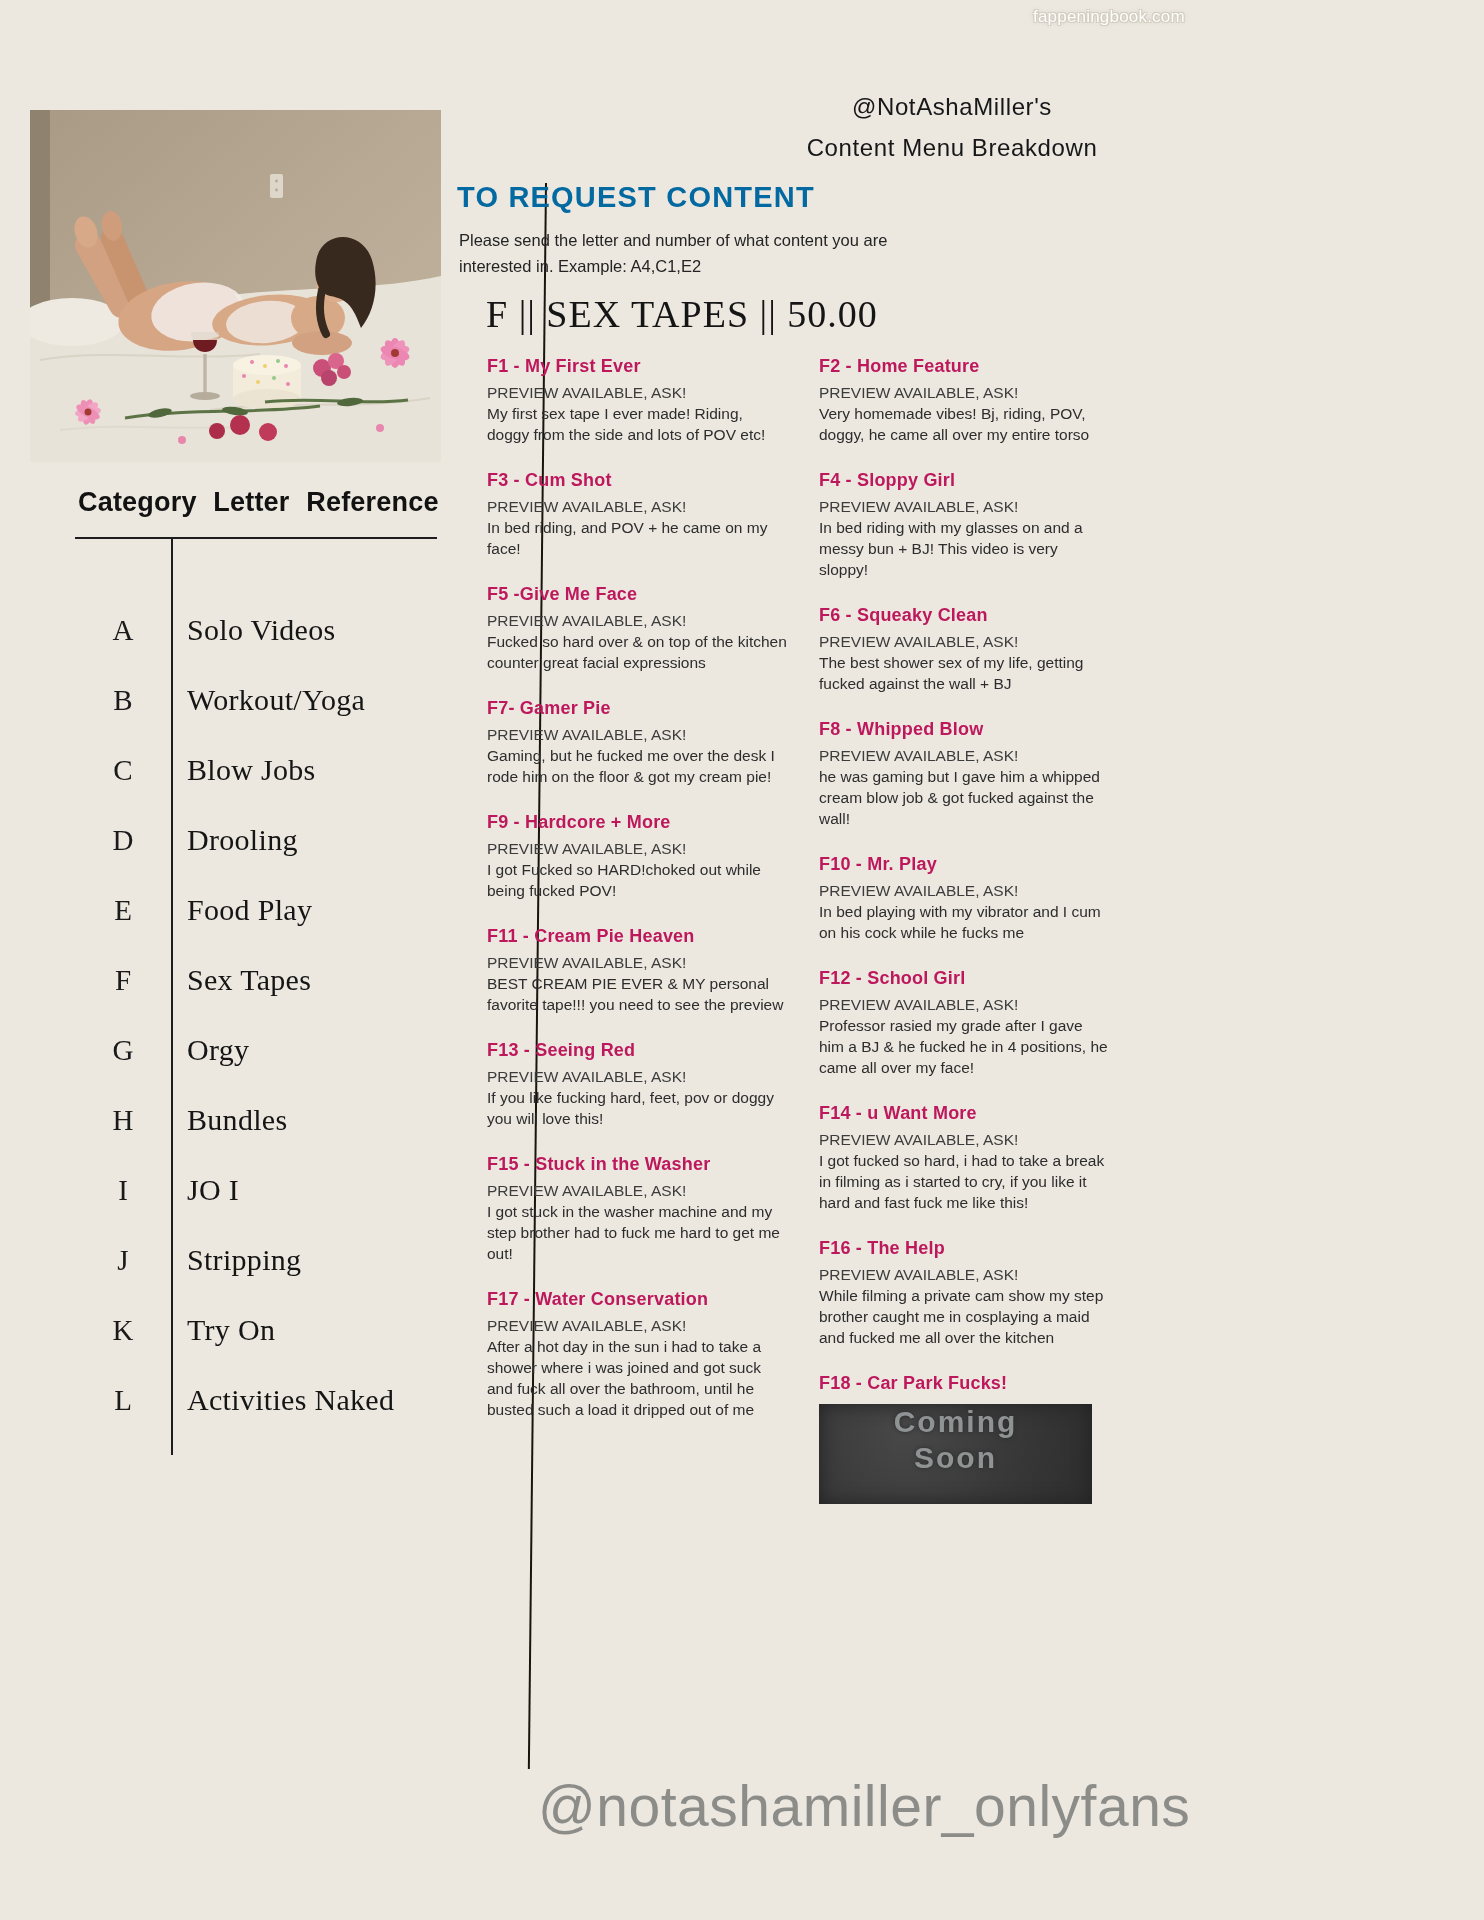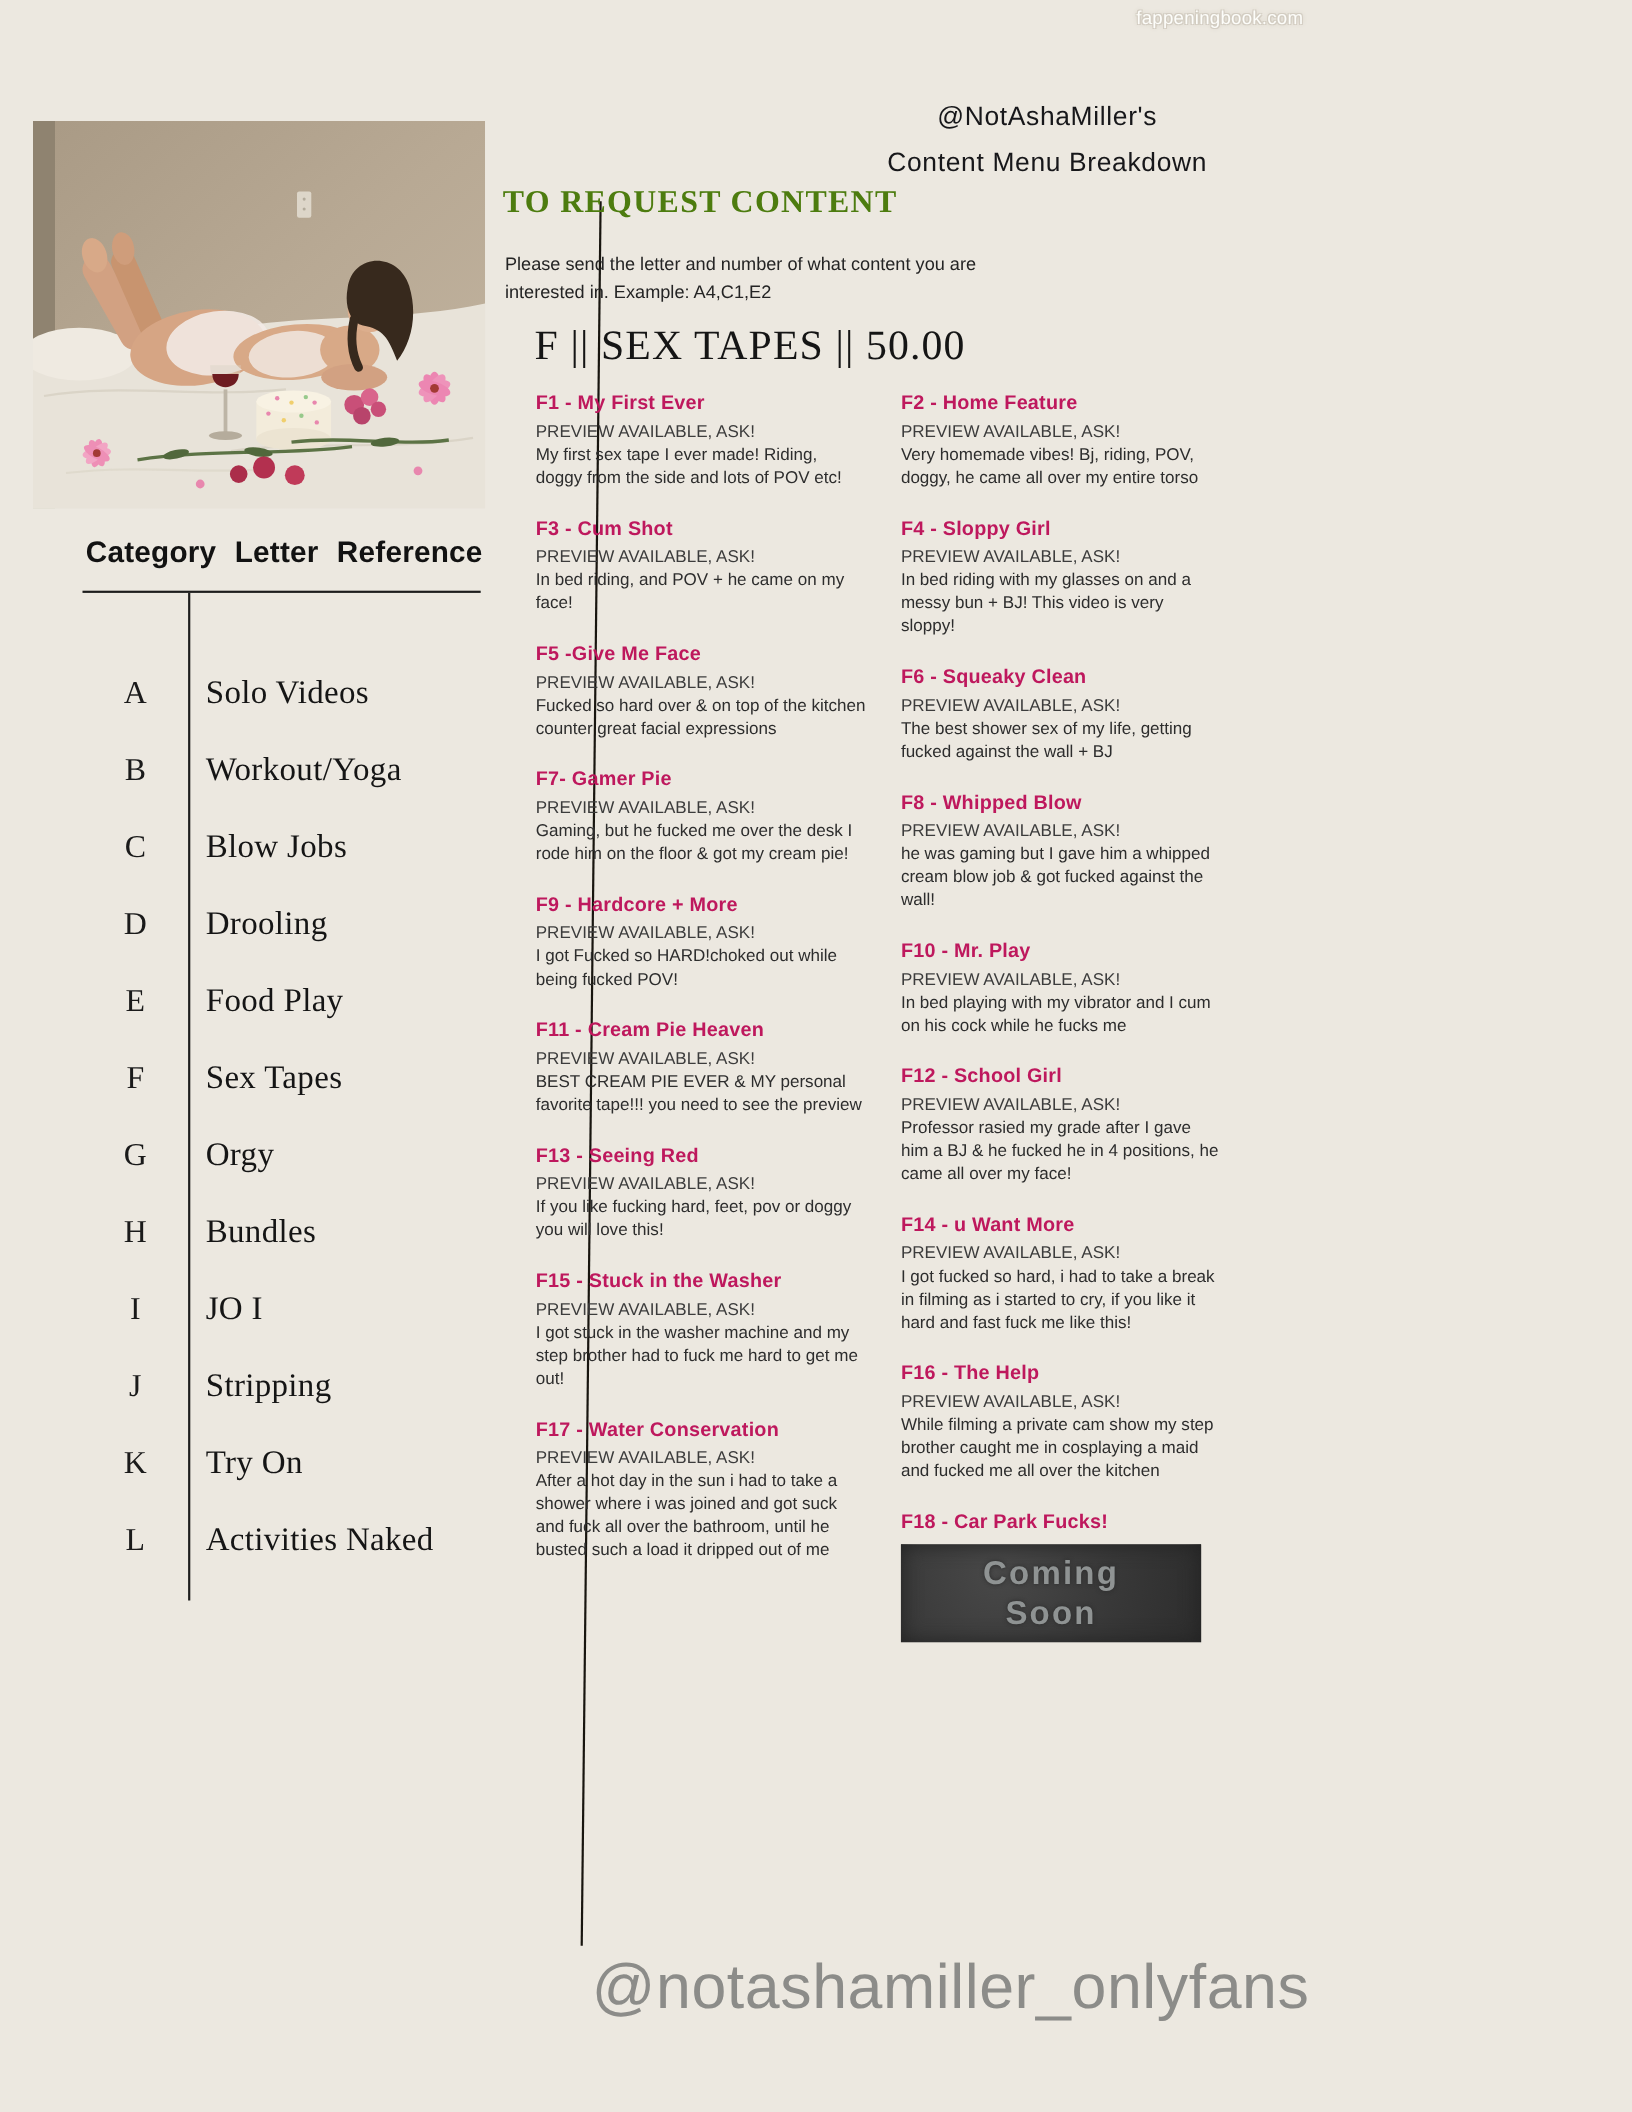--- a/index.html
+++ b/index.html
@@ -21,47 +21,47 @@
   .header {
     position:absolute; top:86px; left:722px; width:460px; text-align:center;
     font-size:24px; line-height:41px; letter-spacing:.6px; color:#17171a;
   }
   
   .divider-v {
     position:absolute; left:545px; top:183px; width:2px; height:1586px;
     background:#18150f; transform-origin:top center; transform:rotate(.62deg);
   }
   .request-title {
-    position:absolute; left:457px; top:168px;
-    font-family:Liberation Serif, serif; font-weight:600;
-    font-size:29px; letter-spacing:1.2px; color:#4d7c0f;
+    position:absolute; left:457px; top:181px;
+    font-family:Liberation Sans, sans-serif; font-weight:600;
+    font-size:29px; letter-spacing:1.2px; color:#0369a1;
   }
   .request-instructions {
     position:absolute; left:459px; top:227px; width:470px;
     font-size:16.5px; line-height:26px; color:#242424;
   }
   .section-heading {
     position:absolute; left:486px; top:292px;
     font-family:"Liberation Serif", serif; font-size:38px;
     letter-spacing:1px; color:#151515;
   }
   
   .columns { position:absolute; left:487px; top:356px; display:flex; gap:30px; align-items:flex-start; }
   .col1 { width:302px; }
   .col2 { width:292px; }
   .item { margin-bottom:25px; }
   .item-title { font-size:18px; font-weight:bold; color:#be185d; letter-spacing:.2px; margin-bottom:5px; }
   .item-preview { font-size:15.5px; color:#3c3c3c; line-height:21px; }
   .item-desc { font-size:15.5px; color:#2d2d2d; line-height:21px; }
   
   .coming-soon {
-    margin-top:10px; width:273px; height:89px;
+    margin-top:10px; width:273px; height:100px;
     background:radial-gradient(circle at 32% 28%, #484848, #383838 55%, #2d2d2d 100%);
     box-shadow:inset 0 0 18px #222;
-    display:flex; flex-direction:column; justify-content:center; align-items:center;
+    display:flex; flex-direction:column; align-items:center;
   }
   .cs-line {
     font-size:30px; font-weight:bold; color:#8f9393; letter-spacing:2px;
     line-height:36px; text-shadow:0 0 4px #2a2a2a;
   }
   
   .catref-title {
     position:absolute; left:78px; top:487px;
     font-size:27px; font-weight:bold; color:#121212; word-spacing:9px; letter-spacing:.2px;
   }

